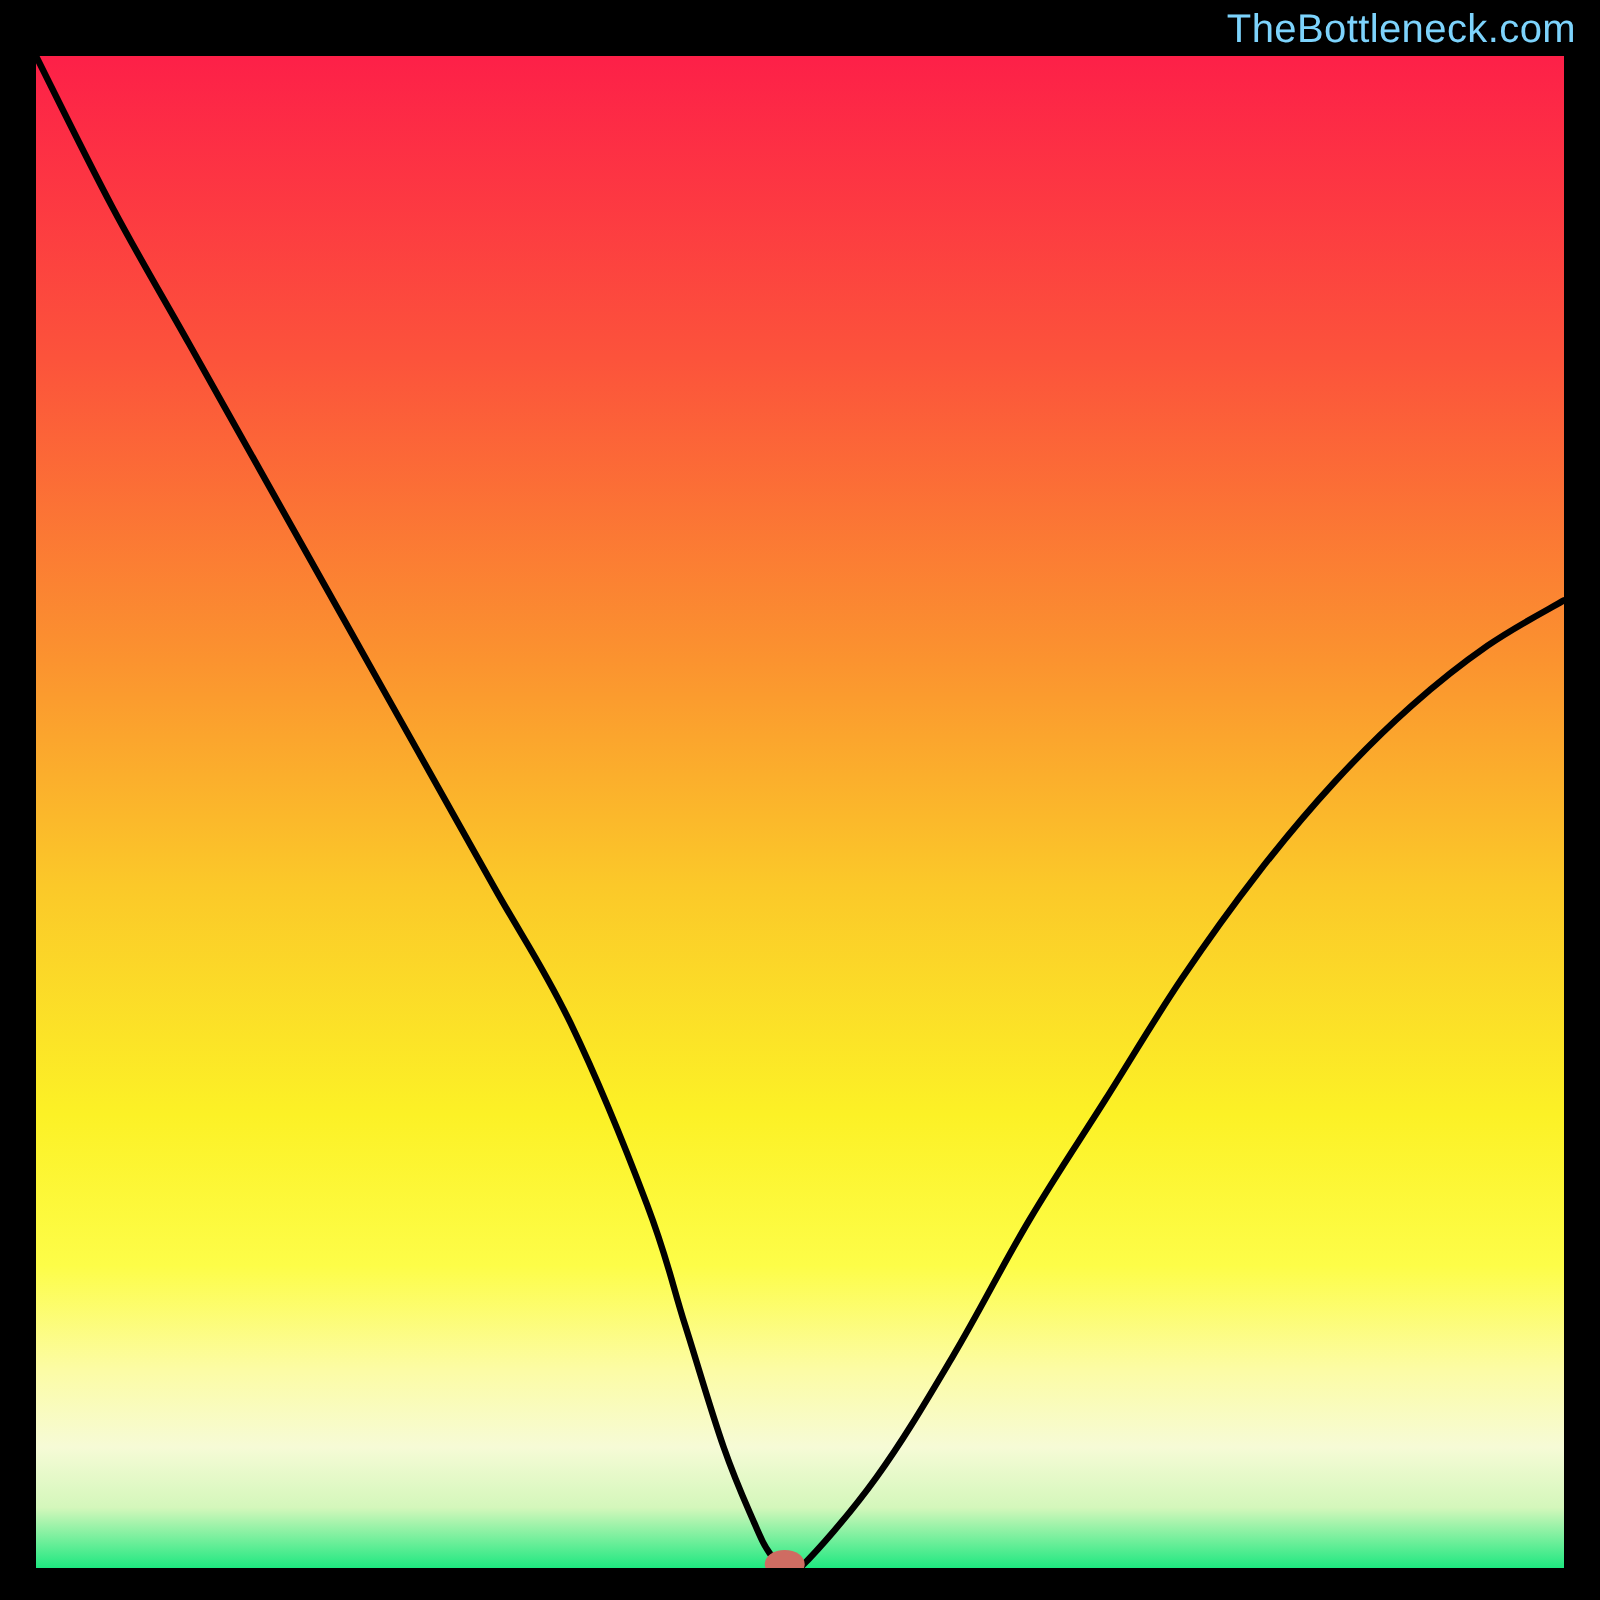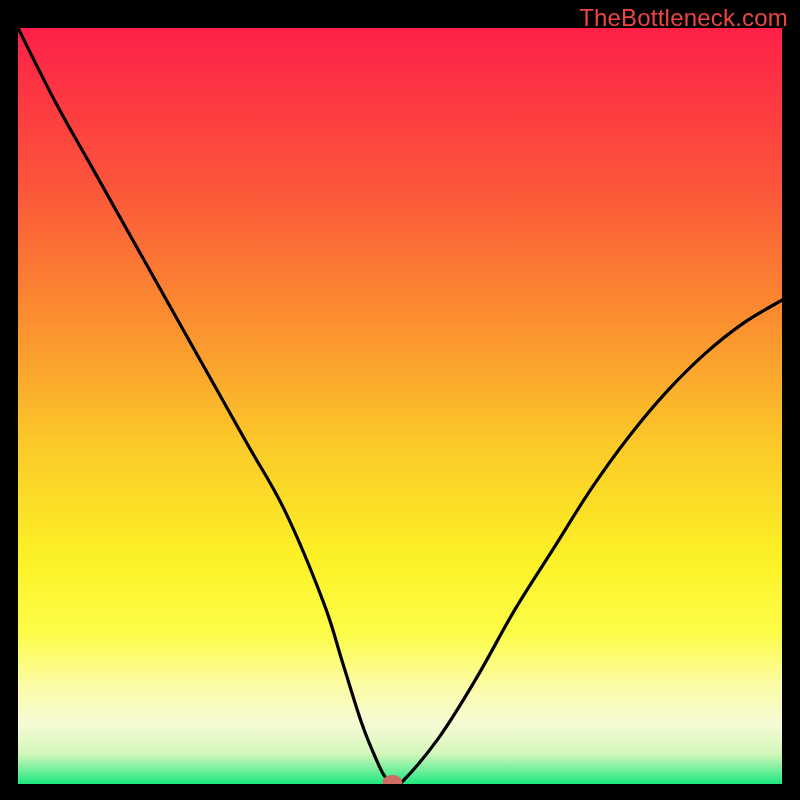--- a/index.html
+++ b/index.html
@@ -8,22 +8,22 @@
     height: 800px;
     background: #000;
     position: relative;
     font-family: Arial, Helvetica, sans-serif;
     overflow: hidden;
   }
   .watermark {
     position: absolute;
     top: 4px;
     right: 12px;
-    color: #ef4444;
-    font-size: 24px;
+    color: #7dd3fc;
+    font-size: 20px;
     font-weight: 500;
     letter-spacing: 0.2px;
     z-index: 5;
   }
   .plot {
     position: absolute;
     left: 18px;
     top: 28px;
     width: 764px;
     height: 756px;

